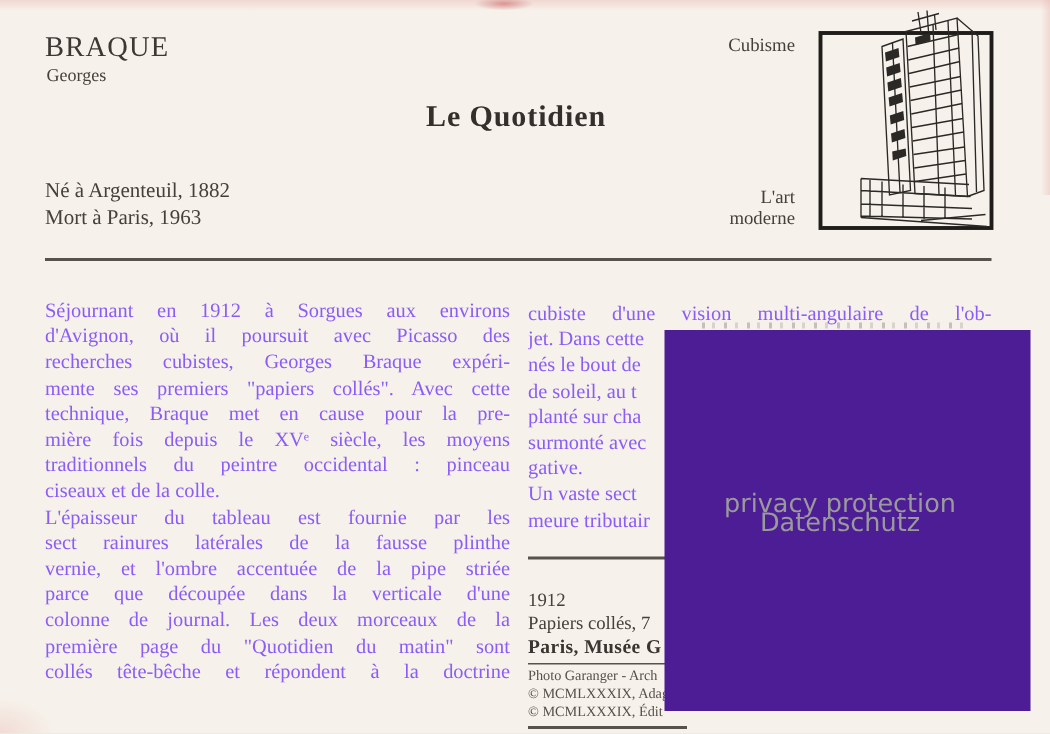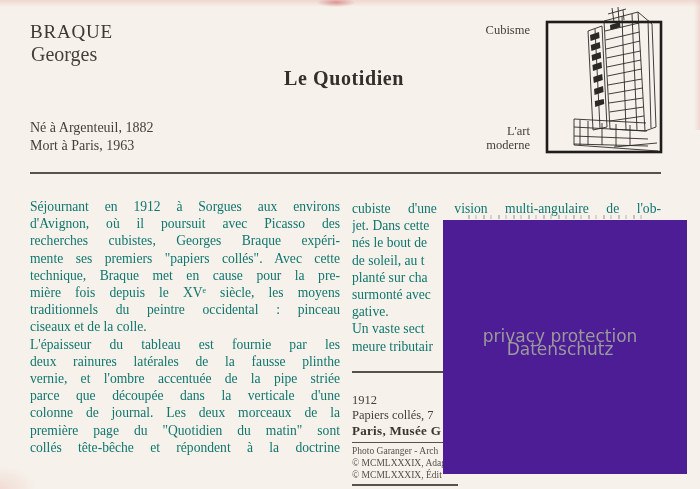--- a/index.html
+++ b/index.html
@@ -13,34 +13,34 @@
   .top-strip{position:absolute;left:0;top:0;width:700px;height:7px;
     background:linear-gradient(to bottom,rgba(236,199,192,.6),rgba(236,199,192,0));}
   .smudge{position:absolute;left:316px;top:-2px;width:40px;height:9px;
     background:radial-gradient(ellipse at center,rgba(198,85,88,.55),rgba(198,85,88,0) 70%);}
   .right-tint{position:absolute;right:0;top:0;width:6px;height:130px;
     background:linear-gradient(to left,rgba(233,185,180,.45),rgba(233,185,180,0));}
   .corner-tint{position:absolute;left:0;bottom:0;width:34px;height:22px;
     background:radial-gradient(ellipse at left bottom,rgba(236,199,192,.5),rgba(236,199,192,0) 75%);}
 
   .artist-last{position:absolute;left:30px;top:21px;font-size:19px;letter-spacing:.8px;color:#3d3833;}
-  .artist-first{position:absolute;left:31px;top:43px;font-size:20px;color:#46403a;}
+  .artist-first{position:absolute;left:31px;top:43px;font-size:12px;color:#46403a;}
   .movement{position:absolute;left:430px;top:23px;width:100px;text-align:right;font-size:12.5px;color:#46403a;}
   .series{position:absolute;left:420px;top:125px;width:110px;text-align:right;font-size:12.5px;line-height:13.5px;color:#46403a;}
   .title{position:absolute;left:0;top:67px;width:688px;text-align:center;
     font-size:20px;font-weight:bold;letter-spacing:.6px;color:#332f2a;}
   .bio{position:absolute;left:30px;top:119px;font-size:14px;line-height:17.5px;}
   .rule-main{position:absolute;left:30px;top:172px;width:631px;height:2px;background:#57524b;}
 
   .frame-box{position:absolute;left:544px;top:5px;width:122px;height:150px;}
 
   .col{position:absolute;width:310px;}
   #col-left{left:30px;top:198px;}
   #col-right{left:352px;top:200px;width:309px;}
-  .tline{font-size:13.6px;line-height:17.2px;white-space:nowrap;overflow:hidden;color:#0f766e;}
+  .tline{font-size:13.6px;line-height:17.2px;white-space:nowrap;overflow:hidden;color:#8b5cf6;}
   .tline.just{text-align:justify;text-align-last:justify;}
 
   .ghost{position:absolute;left:468px;top:215px;width:178px;height:4px;opacity:.55;
     background:repeating-linear-gradient(90deg,rgba(110,104,98,.65) 0 2px,rgba(110,104,98,0) 2px 7px,
       rgba(110,104,98,.4) 7px 9px,rgba(110,104,98,0) 9px 15px);}
 
   .caption{position:absolute;left:352px;top:371px;width:106px;}
   .cap-rule{height:1.5px;background:#57524b;}
   .cap-year{font-size:12.5px;line-height:15px;margin-top:20px;white-space:nowrap;}
   .cap-medium{font-size:12.5px;line-height:15px;white-space:nowrap;}
@@ -116,21 +116,21 @@
   <div class="col" id="col-left">
       <div class="tline just">Séjournant en 1912 à Sorgues aux environs</div>
       <div class="tline just">d'Avignon, où il poursuit avec Picasso des</div>
       <div class="tline just">recherches cubistes, Georges Braque expéri-</div>
       <div class="tline just">mente ses premiers "papiers collés". Avec cette</div>
       <div class="tline just">technique, Braque met en cause pour la pre-</div>
       <div class="tline just">mière fois depuis le XVᵉ siècle, les moyens</div>
       <div class="tline just">traditionnels du peintre occidental : pinceau</div>
       <div class="tline">ciseaux et de la colle.</div>
       <div class="tline just">L'épaisseur du tableau est fournie par les</div>
-      <div class="tline just">deux rainures latérales de la fausse plinthe</div>
+      <div class="tline just">sect rainures latérales de la fausse plinthe</div>
       <div class="tline just">vernie, et l'ombre accentuée de la pipe striée</div>
       <div class="tline just">parce que découpée dans la verticale d'une</div>
       <div class="tline just">colonne de journal. Les deux morceaux de la</div>
       <div class="tline just">première page du "Quotidien du matin" sont</div>
       <div class="tline just">collés tête-bêche et répondent à la doctrine</div>
     </div>
   <div class="col" id="col-right">
       <div class="tline just">cubiste d'une vision multi-angulaire de l'ob-</div>
       <div class="tline">jet. Dans cette</div>
       <div class="tline">nés le bout de</div>

